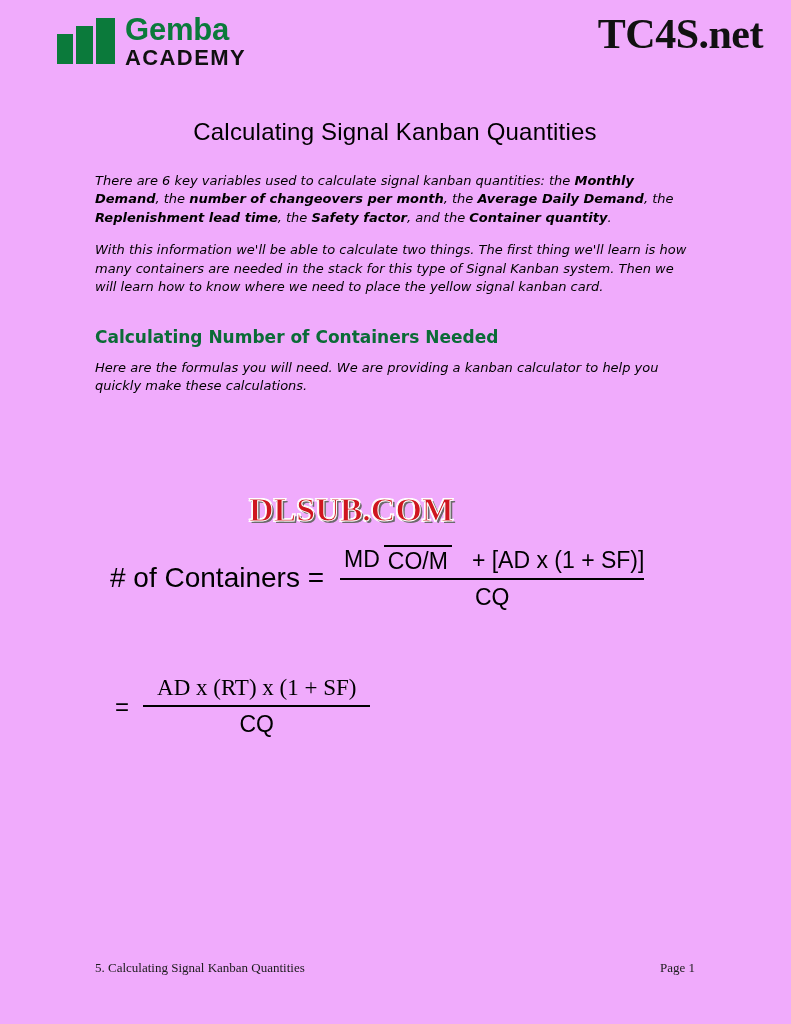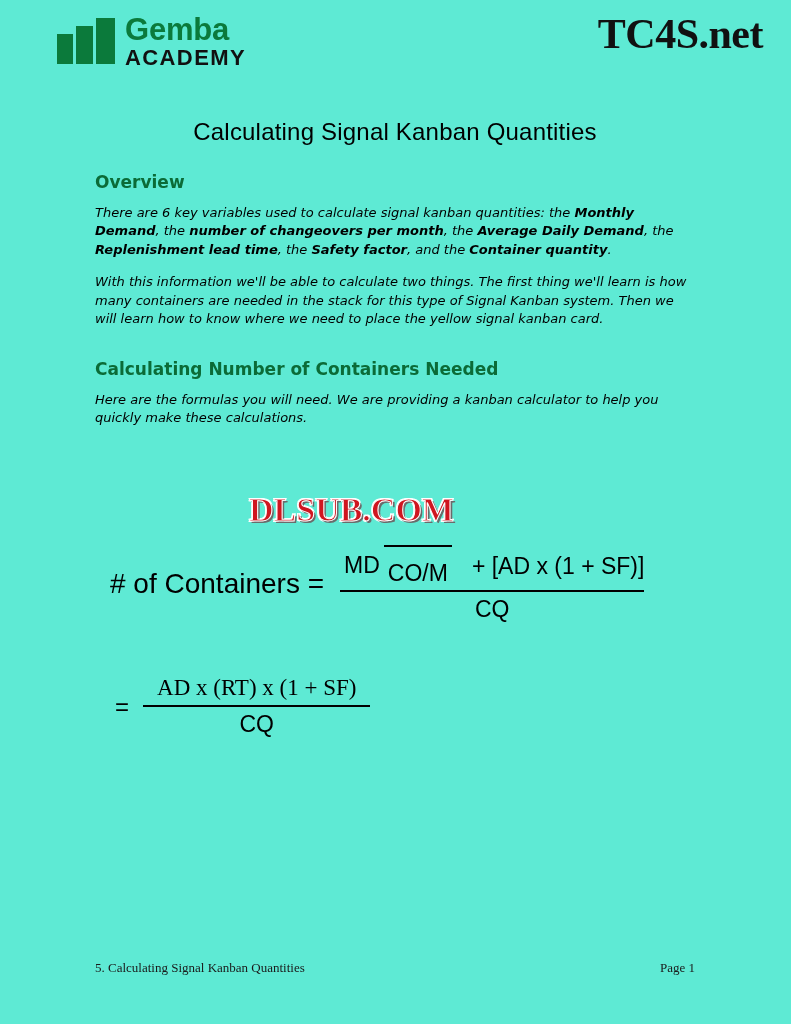--- a/index.html
+++ b/index.html
@@ -4,21 +4,21 @@
 <style>
   html, body {
     margin: 0;
     padding: 0;
     background: #8c8c8c;
   }
   .page {
     position: relative;
     width: 791px;
     height: 1024px;
-    background: #5eead4;
+    background: #f0abfc;
     overflow: hidden;
     font-family: "Liberation Sans", sans-serif;
     color: #000000;
     box-sizing: border-box;
   }
   
   .header {
     position: absolute;
     top: 8px;
     left: 0;
@@ -146,21 +146,21 @@
     flex-direction: row;
     align-items: center;
     margin-right: 20px;
   }
   .inner-frac .inum {
     font-size: 23px;
     padding: 0 4px 1px 4px;
   }
   .inner-frac .iden {
     font-size: 23px;
-    padding: 13px 4px 0 4px;
+    padding: 1px 4px 0 4px;
     border-top: 2px solid #000;
   }
 
   .formula1 { position: absolute; left: 15px; top: 0; display: flex; align-items: center; }
   .formula1 .lbl { font-size: 28px; }
   .formula1 .bigfrac { margin-left: 16px; }
   .formula1 .bigfrac .num-row {
     display: flex;
     align-items: center;
     justify-content: center;
@@ -233,21 +233,20 @@
         <div class="logo-gemba">Gemba</div>
         <div class="logo-academy">ACADEMY</div>
       </div>
     </div>
     <div class="tc4s">TC4S.net</div>
   </div>
 
   <div class="content">
     <h1 class="doc-title">Calculating Signal Kanban Quantities</h1>
 
-    <h2 class="section">Overview</h2>
 
     <p class="para">
       There are 6 key variables used to calculate signal kanban quantities: the <b>Monthly Demand</b>, the <b>number of changeovers per month</b>, the <b>Average Daily Demand</b>, the <b>Replenishment lead time</b>, the <b>Safety factor</b>, and the <b>Container quantity</b>.
     </p>
 
     <p class="para">With this information we'll be able to calculate two things.  The first thing we'll learn is how many containers are needed in the stack for this type of Signal Kanban system.  Then we will learn how to know where we need to place the yellow signal kanban card.</p>
 
     <h2 class="section sub2">Calculating Number of Containers Needed</h2>
 
     <p class="para">Here are the formulas you will need.  We are providing a kanban calculator to help you quickly make these calculations.</p>

